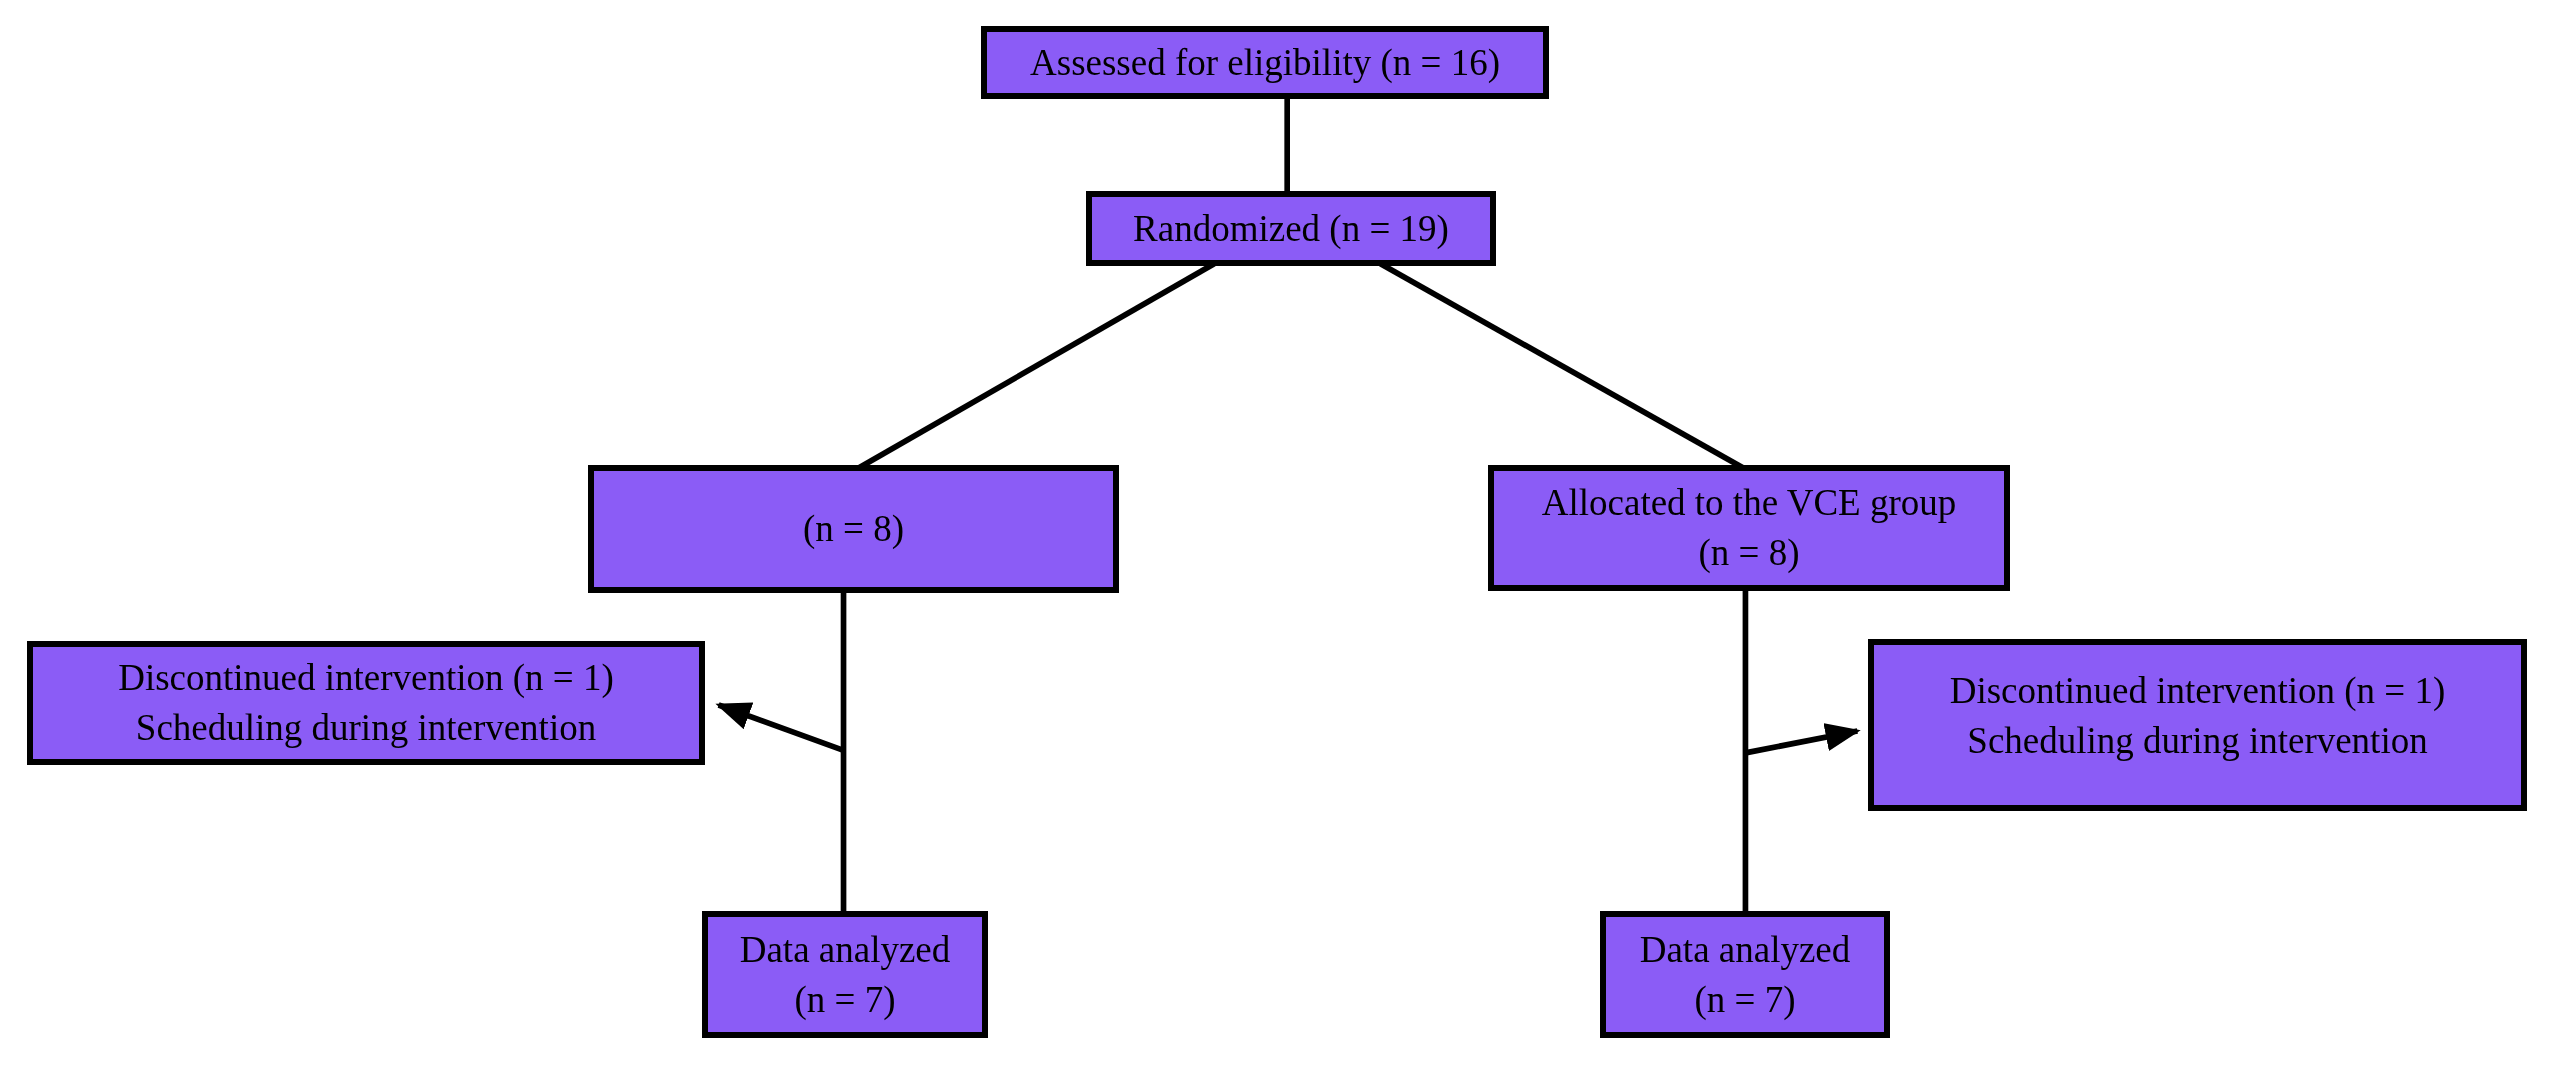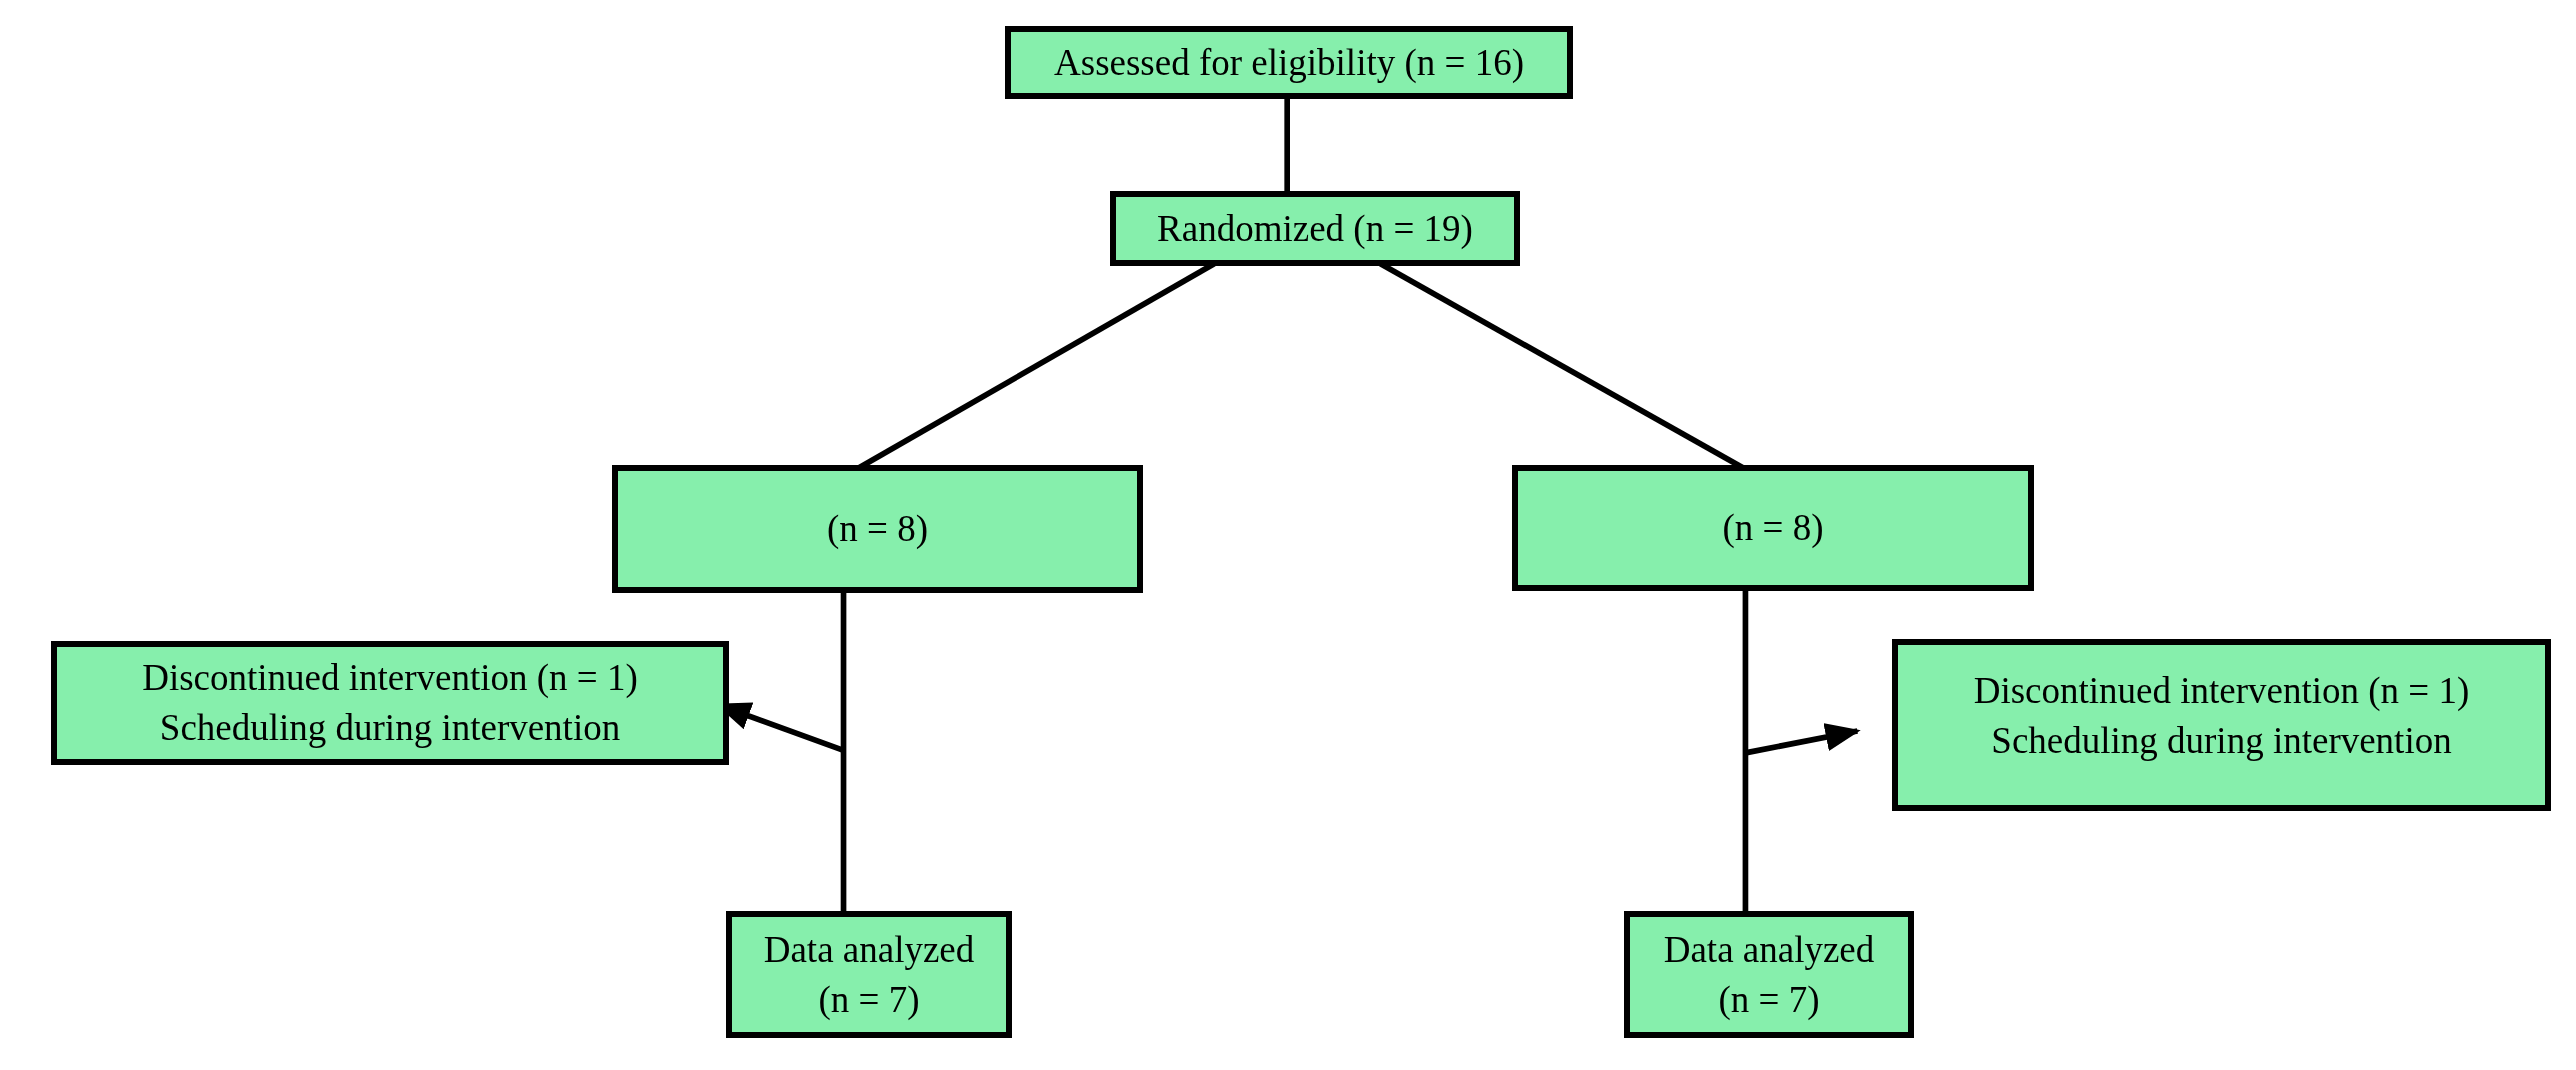--- a/index.html
+++ b/index.html
@@ -20,30 +20,29 @@
     position: absolute;
     left: 0;
     top: 0;
     width: 2576px;
     height: 1071px;
   }
   .node {
     position: absolute;
     box-sizing: border-box;
     border: 6.5px solid #000000;
-    background: #86efac;
+    background: #8b5cf6;
     display: flex;
     flex-direction: column;
     justify-content: center;
     align-items: center;
     text-align: center;
     font-size: 37px;
     line-height: 50px;
     white-space: nowrap;
-    margin-left: 24px;
   }
   .node.top-aligned {
     justify-content: flex-start;
     padding-top: 21px;
   }
   
   .n-assessed   { left: 981px; top: 26px;   width: 568px; height: 73px;  }
   .n-randomized { left: 1086px; top: 191px;  width: 410px; height: 75px;  }
   .n-alloc-hce  { left: 588px;  top: 465px;  width: 531px; height: 128px; }
   .n-alloc-vce  { left: 1488px; top: 465px;  width: 522px; height: 126px; }
@@ -85,20 +84,21 @@
 
   <div class="node n-randomized">
     <span>Randomized (n = 19)</span>
   </div>
 
   <div class="node n-alloc-hce">
     <span>(n = 8)</span>
   </div>
 
   <div class="node n-alloc-vce">
+    <span>Allocated to the VCE group</span>
     <span>(n = 8)</span>
   </div>
 
   <div class="node n-drop-hce">
     <span>Discontinued intervention (n = 1)</span>
     <span>Scheduling during intervention</span>
   </div>
 
   <div class="node n-drop-vce top-aligned">
     <span>Discontinued intervention (n = 1)</span>

